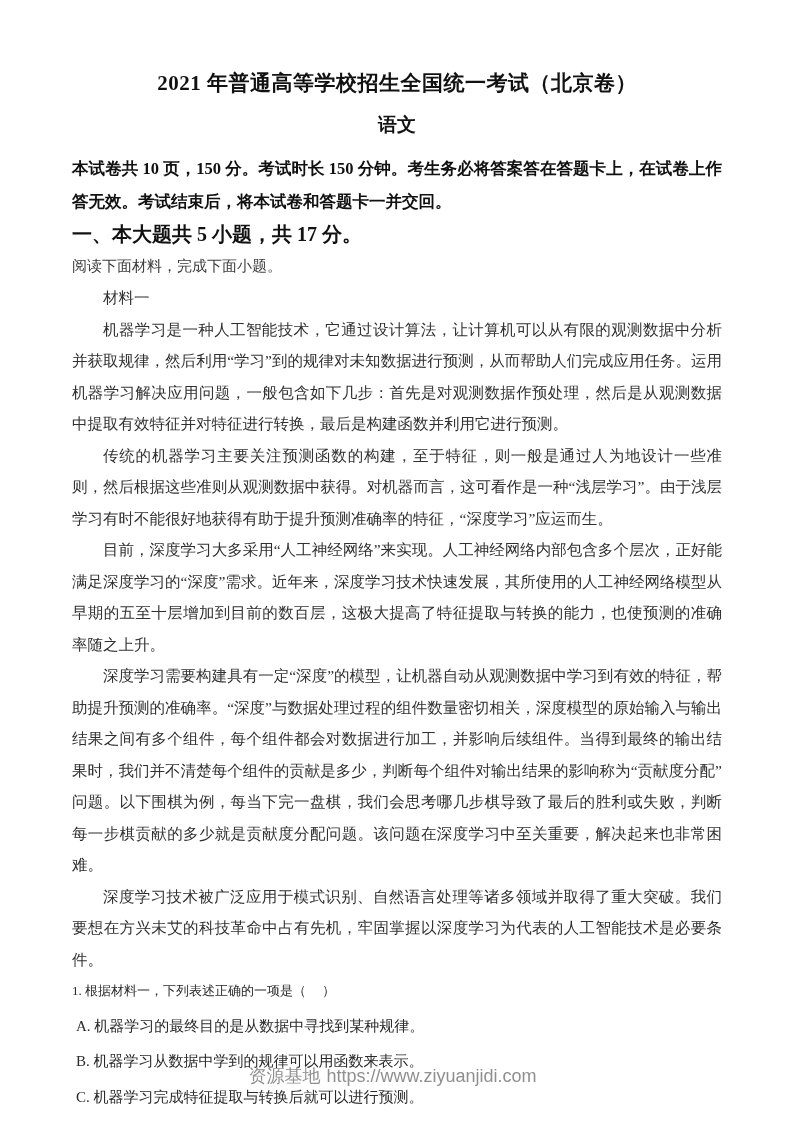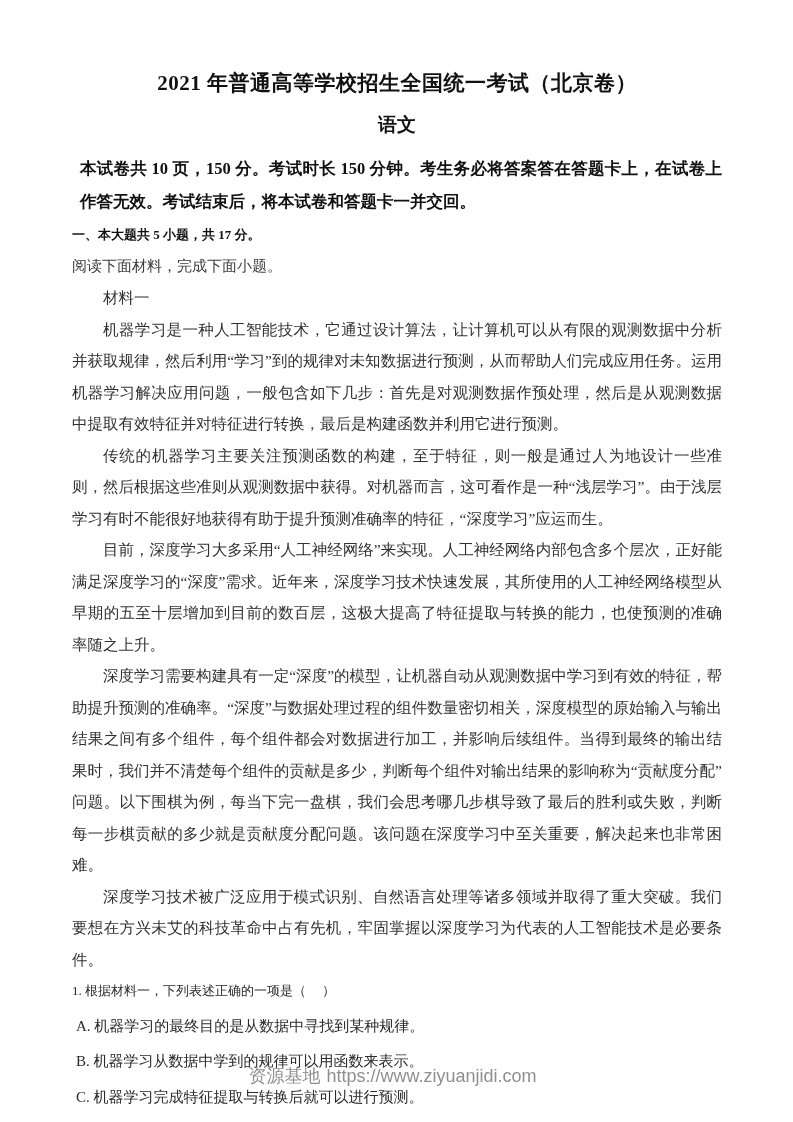--- a/index.html
+++ b/index.html
@@ -33,30 +33,30 @@
   }
   .exam-subject {
     margin: 17px 0 12px 0;
     font-size: 19px;
     line-height: 24px;
     font-weight: 700;
     text-align: center;
     color: #111111;
   }
   .notice {
-    margin: 15px 0 0 8px;
+    margin: 15px 0 0 0;
     font-size: 16.5px;
     line-height: 33px;
     font-weight: 700;
     text-align: justify;
     color: #111111;
   }
   .section-heading {
     margin: 0;
-    font-size: 13px;
+    font-size: 20px;
     line-height: 33px;
     font-weight: 700;
     color: #111111;
   }
   .instruction {
     margin: 0;
     font-size: 15px;
     line-height: 31px;
     color: #3a3a3a;
   }

